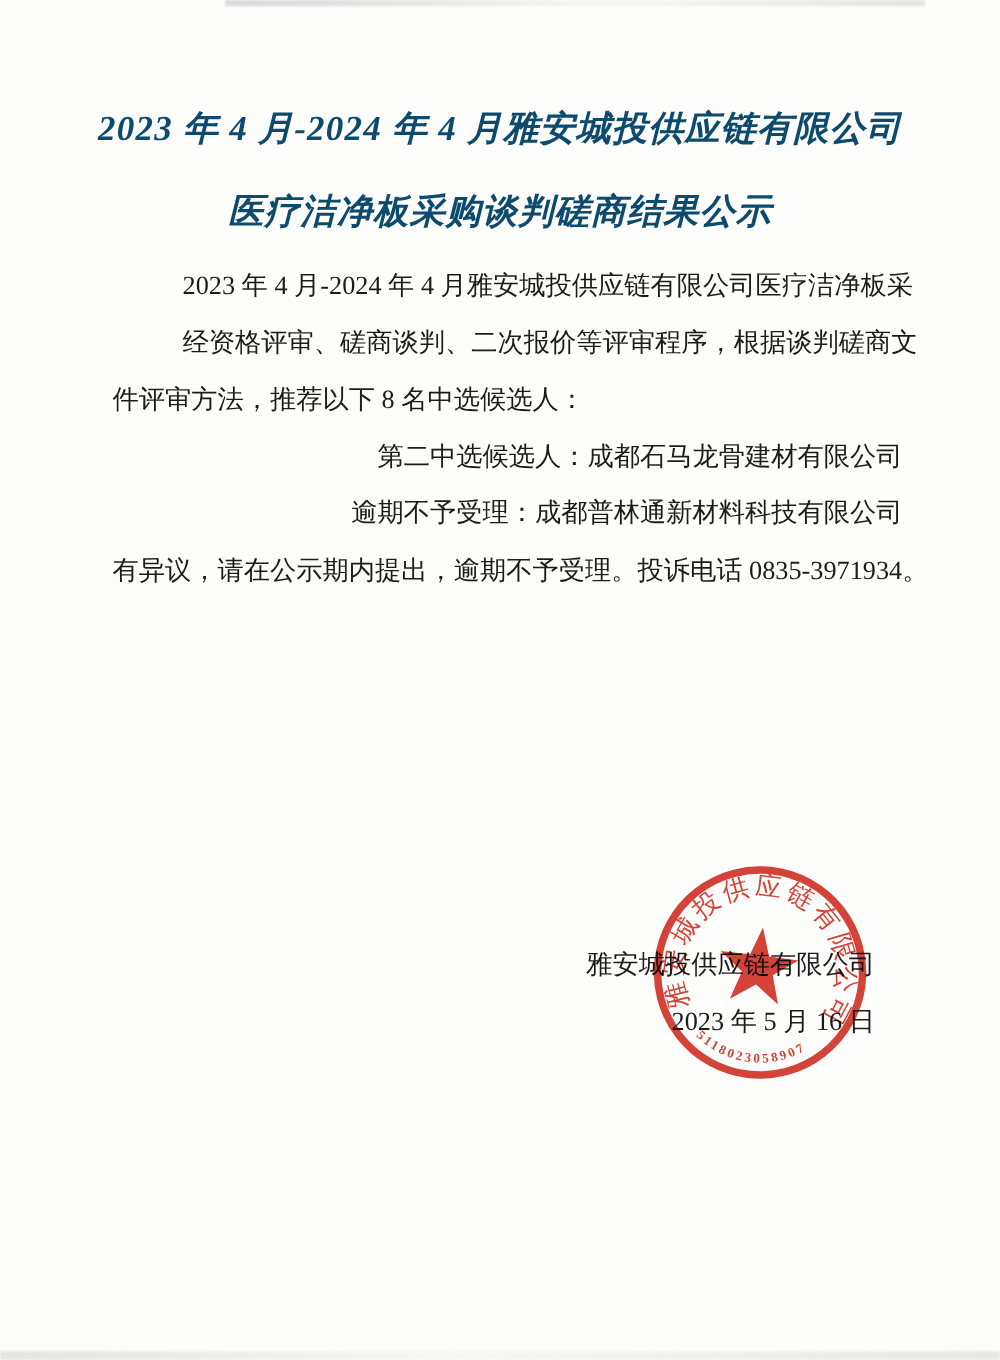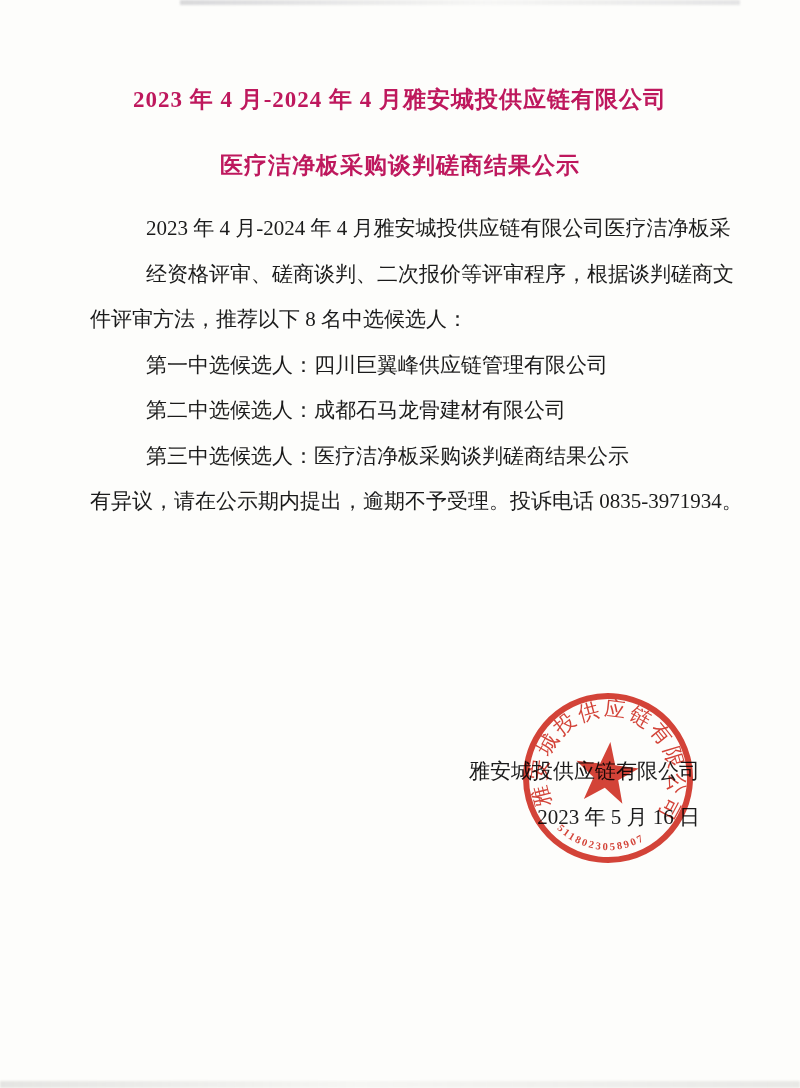--- a/index.html
+++ b/index.html
@@ -15,41 +15,42 @@
     background: #fdfdfb;
     overflow: hidden;
     font-family: "Liberation Serif", "DejaVu Serif", serif;
     color: #1b1b1b;
   }
   .title {
     position: absolute;
     left: 0;
     width: 100%;
     text-align: center;
-    font-size: 23px;
+    font-size: 28px;
     font-weight: 700;
     letter-spacing: 1px;
     margin: 0;
-    color: #be185d;
+    color: #0c4a6e;
+    font-style: italic;
   }
   .title-1 { top: 84px; }
   .title-2 { top: 150px; }
   .doc-body {
     position: absolute;
     top: 206px;
     left: 90px;
     right: 78px;
     font-size: 21px;
   }
   .line {
     height: 45.5px;
     line-height: 45.5px;
     white-space: nowrap;
   }
-  .indent { padding-left: 56px; }
+  .indent { padding-left: 56px; text-align: right; }
   .signature {
     position: absolute;
     top: 748px;
     right: 100px;
     text-align: right;
     font-size: 21px;
   }
   .signature .sig-line {
     height: 46px;
     line-height: 46px;
@@ -105,23 +106,22 @@
   <div class="scan-smudge-top"></div>
 
   <h1 class="title title-1">2023 年 4 月-2024 年 4 月雅安城投供应链有限公司</h1>
 
   <h1 class="title title-2">医疗洁净板采购谈判磋商结果公示</h1>
 
   <div class="doc-body">
     <div class="line indent">2023 年 4 月-2024 年 4 月雅安城投供应链有限公司医疗洁净板采</div>
     <div class="line indent">经资格评审、磋商谈判、二次报价等评审程序，根据谈判磋商文</div>
     <div class="line">件评审方法，推荐以下 8 名中选候选人：</div>
-    <div class="line indent">第一中选候选人：四川巨翼峰供应链管理有限公司</div>
     <div class="line indent">第二中选候选人：成都石马龙骨建材有限公司</div>
-    <div class="line indent">第三中选候选人：医疗洁净板采购谈判磋商结果公示</div>
+    <div class="line indent">逾期不予受理：成都普林通新材料科技有限公司</div>
     <div class="line">有异议，请在公示期内提出，逾期不予受理。投诉电话 0835-3971934。</div>
   </div>
 
   <div class="signature">
     <div class="sig-line">雅安城投供应链有限公司</div>
     <div class="sig-line">2023 年 5 月 16 日</div>
   </div>
 
   <svg class="seal" viewBox="0 0 200 200">
     <g transform="rotate(7 100 100)">

